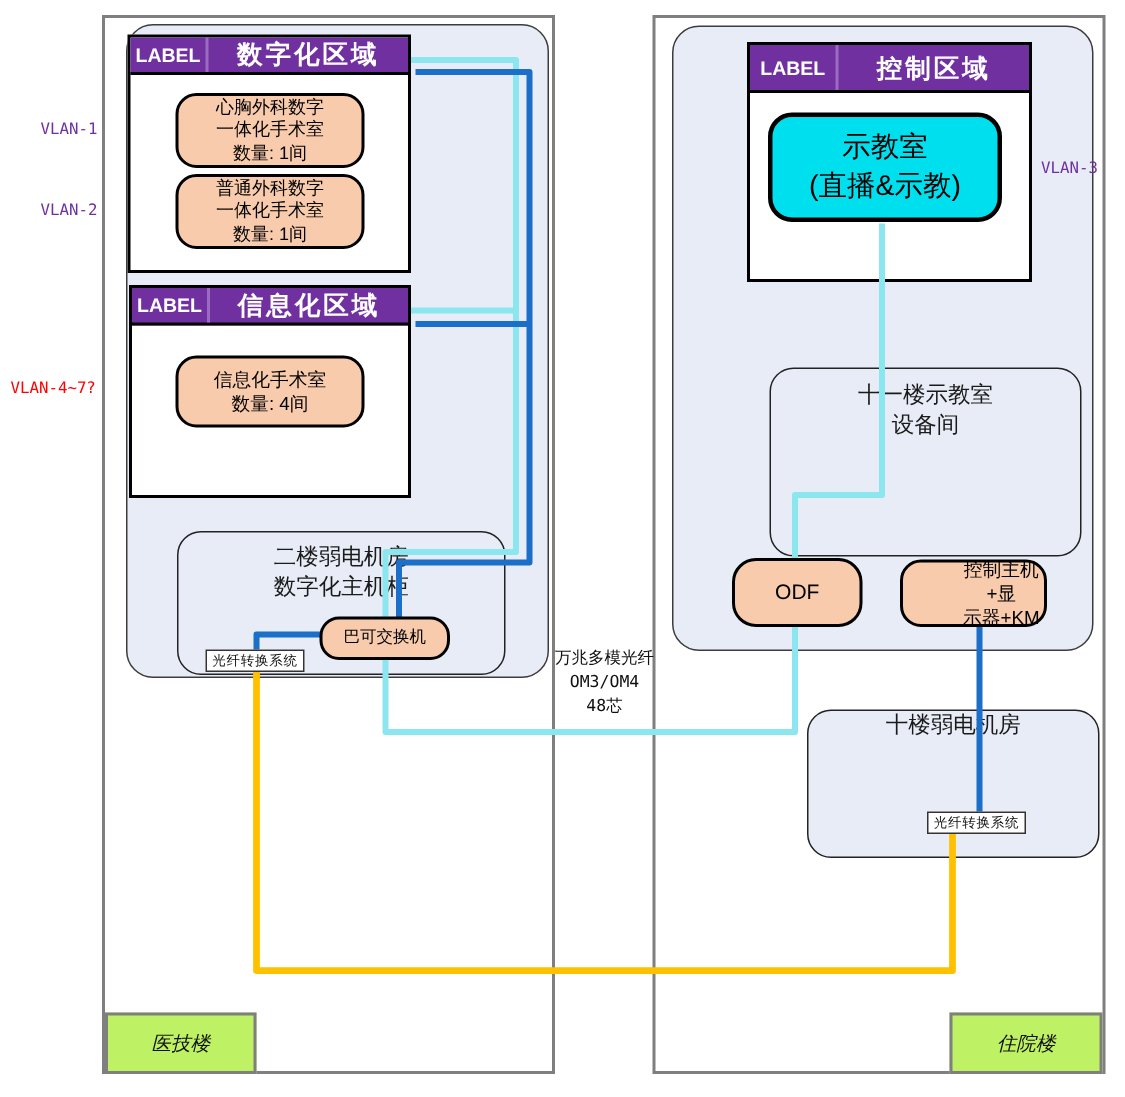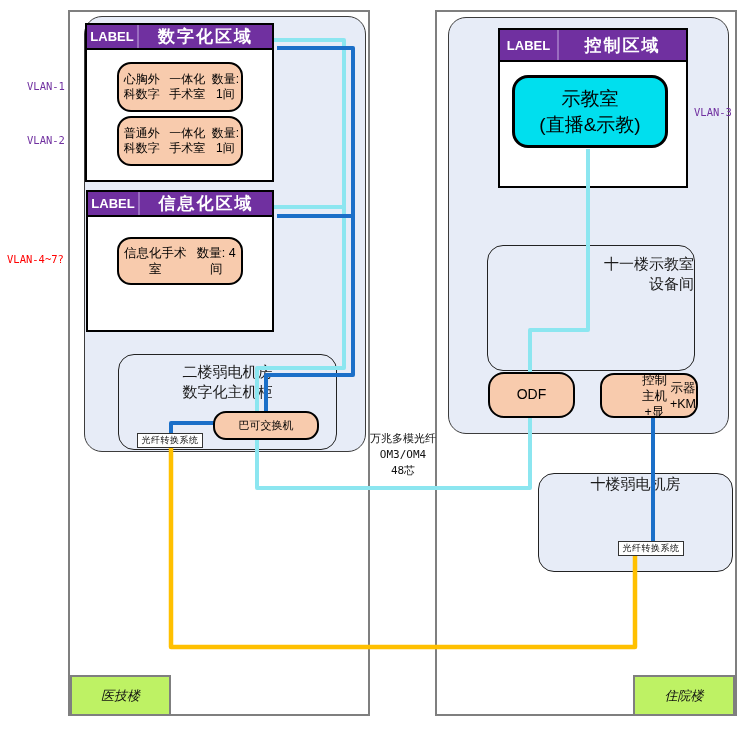--- a/index.html
+++ b/index.html
@@ -26,21 +26,21 @@
   .container-box{background:var(--lav);border:1.5px solid #3c3c3c;border-radius:18px;}
 
   .section{background:#fff;border:2.5px solid #000;}
   .section-header{display:flex;background:var(--purple);color:#fff;align-items:stretch;border-bottom:2.5px solid #000;}
   .hdr-label{width:50px;display:flex;align-items:center;justify-content:center;
              font-weight:bold;font-size:13px;border-right:2px solid #9a6cc0;}
   .hdr-title{flex:1;display:flex;align-items:center;justify-content:center;
              font-weight:bold;font-size:17px;letter-spacing:2px;}
 
   .peach{background:var(--peach);border:2px solid #000;border-radius:14px;
-         display:flex;align-items:center;justify-content:center;
+         display:flex;flex-direction:column;align-items:center;justify-content:center;
          font-size:12px;line-height:1.28;text-align:center;color:#000;}
 
   .roombox{background:var(--lav);border:1.5px solid #222;border-radius:16px;
            text-align:center;font-size:15px;line-height:1.32;color:#1a1a1a;}
 
   .demo{background:var(--demo-cyan);border:3px solid #000;border-radius:16px;
         display:flex;flex-direction:column;align-items:center;justify-content:center;
         font-size:19px;line-height:1.35;color:#000;}
 
   .minilabel{background:#fff;border:1px solid #333;display:flex;align-items:center;justify-content:center;
@@ -85,21 +85,21 @@
     <div>数字化主机柜</div>
   </div>
 
   <div class="abs section" style="left:498px;top:28px;width:190px;height:160px;">
     <div class="section-header" style="height:30px;">
       <div class="hdr-label" style="width:57px;">LABEL</div>
       <div class="hdr-title">控制区域</div>
     </div>
   </div>
 
-  <div class="abs roombox" style="left:487px;top:245px;width:208px;height:126px;padding-top:8px;text-align:right;">
+  <div class="abs roombox" style="left:513px;top:245px;width:208px;height:126px;padding-top:8px;">
     <div>十一楼示教室</div>
     <div>设备间</div>
   </div>
 
   <div class="abs roombox" style="left:538px;top:473px;width:195px;height:99px;">
     <div>十楼弱电机房</div>
   </div>
 
   <svg class="lines" width="750" height="731" viewBox="0 0 750 731">
 
@@ -122,21 +122,21 @@
   <div class="abs peach" style="left:117px;top:116px;width:126px;height:50px;">
     <div>普通外科数字</div>
     <div>一体化手术室</div>
     <div>数量: 1间</div>
   </div>
   <div class="abs peach" style="left:117px;top:237px;width:126px;height:48px;font-size:12.5px;">
     <div>信息化手术室</div>
     <div>数量: 4间</div>
   </div>
 
-  <div class="abs peach" style="left:213px;top:411px;width:106px;height:29px;font-size:11px;border-radius:13px;">
+  <div class="abs peach" style="left:213px;top:411px;width:87px;height:29px;font-size:11px;border-radius:13px;">
     <div>巴可交换机</div>
   </div>
 
   <div class="abs minilabel" style="left:137px;top:433px;width:66px;height:15px;">
     <span>光纤转换系统</span>
   </div>
   <div class="abs minilabel" style="left:618px;top:541px;width:66px;height:15px;">
     <span>光纤转换系统</span>
   </div>
 

